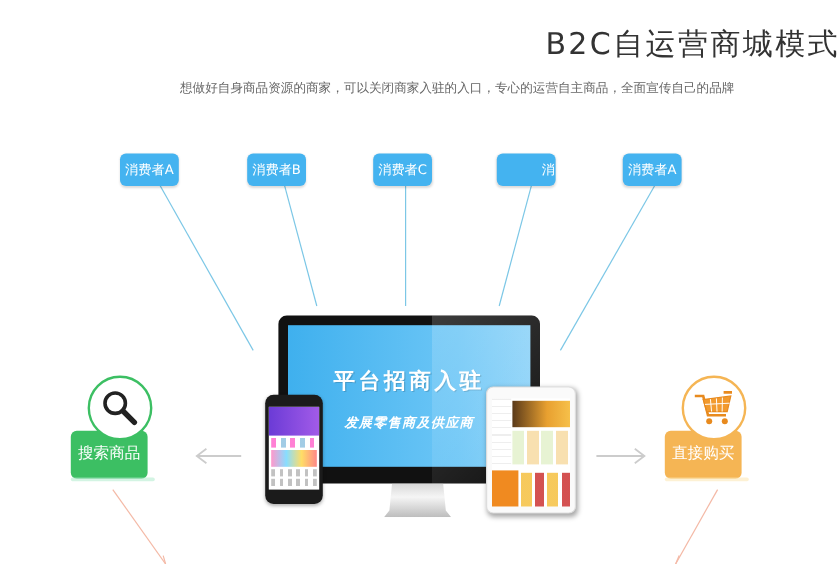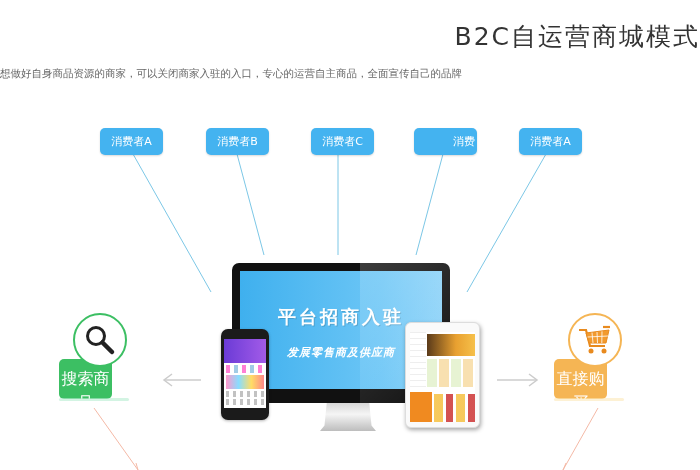--- a/index.html
+++ b/index.html
@@ -3,26 +3,26 @@
   <meta charset="utf-8">
   <style>
     * { box-sizing: border-box; margin: 0; padding: 0; }
     html, body { width: 700px; height: 470px; background: #ffffff; overflow: hidden; }
     body { position: relative; font-family: "DejaVu Sans", "Liberation Sans", sans-serif; color: #333; }
     .title {
       position: absolute; left: 0; top: 20px; width: 700px; text-align: right;
       font-size: 25px; letter-spacing: 2px; color: #333; font-weight: normal;
     }
     .subtitle {
-      position: absolute; left: 0; top: 67px; width: 612px; text-align: left;
+      position: absolute; left: 0; top: 67px; width: 612px; text-align: right;
       font-size: 10.5px; color: #666; font-family: Liberation Serif, serif;
     }
     .lines { position: absolute; left: 0; top: 0; width: 700px; height: 470px; }
     .consumer {
-      position: absolute; top: 128px; height: 27px; width: 63px;
+      position: absolute; top: 128px; height: 27px; width: 49px;
       background: #44b3f0; color: #fff; border-radius: 5px;
       font-size: 11px; text-align: center; line-height: 27px;
       box-shadow: 0 1px 2px rgba(0,0,0,0.15);
     }
     .monitor {
       position: absolute; left: 232px; top: 263px; width: 218px; height: 140px;
       background: #111; border-radius: 7px; padding: 8px 8px 14px 8px;
     }
     .monitor::after {
       content: ""; position: absolute; right: 0; top: 0; width: 90px; height: 100%;
@@ -69,22 +69,22 @@
     .tb-items { position: absolute; left: 17px; top: 27px; right: 0; height: 28px; background: repeating-linear-gradient(90deg, #e7f3d3 0 10px, #fff 10px 12px, #f8e0b0 12px 22px, #fff 22px 24px); }
     .tb-orange { position: absolute; left: 0; top: 60px; width: 22px; height: 32px; background: #f08a20; }
     .tb-prods { position: absolute; left: 24px; top: 62px; right: 0; height: 30px; background: repeating-linear-gradient(90deg, #f5c040 0 9px, #fff 9px 12px, #c33 12px 19px, #fff 19px 22px); opacity: .85; }
     .circle-icon {
       position: absolute; width: 54px; height: 54px; border-radius: 50%;
       background: #fff; display: flex; align-items: center; justify-content: center;
     }
     .circle-green { left: 73px; top: 313px; border: 2px solid #3cbf63; }
     .circle-orange { left: 568px; top: 313px; border: 2px solid #f5b554; }
     .action-btn {
-      position: absolute; top: 359px; width: 53px; height: 40px; border-radius: 5px;
-      color: #fff; font-size: 16px; text-align: center; line-height: 48px;
+      position: absolute; top: 359px; width: 64px; height: 40px; border-radius: 5px;
+      color: #fff; font-size: 13px; text-align: center; line-height: 48px;
     }
     .btn-green { left: 59px; background: #3cbf63; }
     .btn-orange { left: 554px; background: #f5b554; padding-left: 42px; }
     .btn-green-shadow { position:absolute; left:59px; top:398px; width:70px; height:3px; background:#b5ecd0; border-radius:2px; opacity:.6; }
     .btn-orange-shadow { position:absolute; left:554px; top:398px; width:70px; height:3px; background:#fbe7b8; border-radius:2px; opacity:.6; }
     .action-btn-label { position: absolute; left: 0; right: 0; top: 8px; line-height: 24px; }
   </style>
 </head>
 <body>
 

